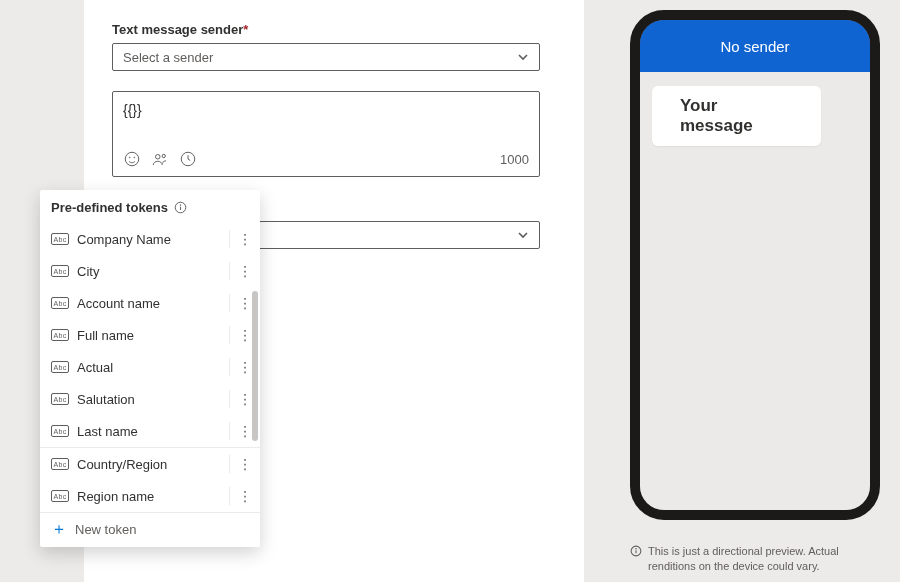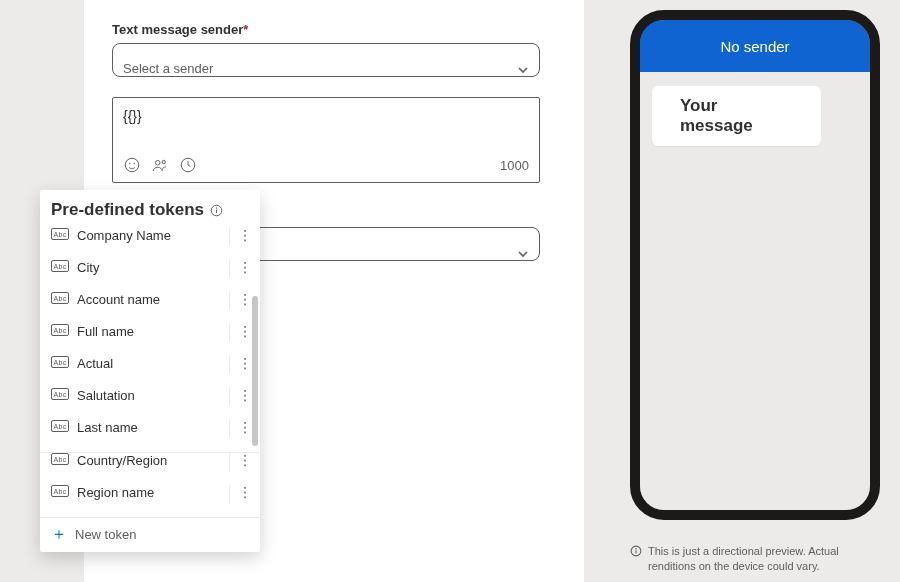--- a/index.html
+++ b/index.html
@@ -20,23 +20,23 @@
     width: 500px; height: 582px;
     background: #fff;
     padding: 22px 44px 28px 28px;
   }
   .field-label {
     font-weight: 600; font-size: 13px; color: #323130;
     margin-bottom: 6px;
   }
   .req { color: #a4262c; }
   .select {
-    display: flex; align-items: flex-end; justify-content: space-between;
-    border: 1px solid #605e5c; border-radius: 8px;
-    height: 34px; padding: 0 10px; color: #605e5c;
+    display: flex; align-items: center; justify-content: space-between;
+    border: 1px solid #605e5c; border-radius: 2px;
+    height: 28px; padding: 0 10px; color: #605e5c;
     background: #fff; cursor: pointer;
   }
   .chev { width: 12px; height: 12px; }
   .chev polyline { fill:none; stroke:#605e5c; stroke-width:1.6; }
 
   .msg-box {
     border: 1px solid #605e5c; border-radius: 2px;
     margin-top: 6px;
   }
   .msg-top {
@@ -60,29 +60,29 @@
   .popover {
     position: absolute; left: 40px; top: 190px;
     width: 220px; background: #fff;
     box-shadow: 0 6px 18px rgba(0,0,0,.18);
     border-radius: 2px;
     z-index: 5;
   }
   .pop-header {
     display:flex; align-items:center; gap:6px;
     padding: 10px 11px 8px 11px;
-    font-weight:600; font-size:17px;
+    font-weight:600; font-size:13px;
   }
   .info-icon { width:13px; height:13px; stroke:#605e5c; fill:none; stroke-width:1.2; }
   .token-list {
     position: relative;
     max-height: 290px; overflow: hidden;
   }
   .token-item {
-    display:flex; align-items:flex-start;
+    display:flex; align-items:center;
     height:32px; padding: 0 4px 0 11px;
     cursor: pointer;
   }
   .abc-badge {
     width:18px; height:12px; border:1px solid #605e5c; border-radius:2px;
     font-size:7px; display:flex; align-items:center; justify-content:center;
     color:#605e5c; margin-right:8px; letter-spacing:.3px;
   }
   .token-label { flex:1; color:#323130; font-size:13px; }
   .tok-sep { width:1px; height:18px; background:#edebe9; margin-right:4px;}

